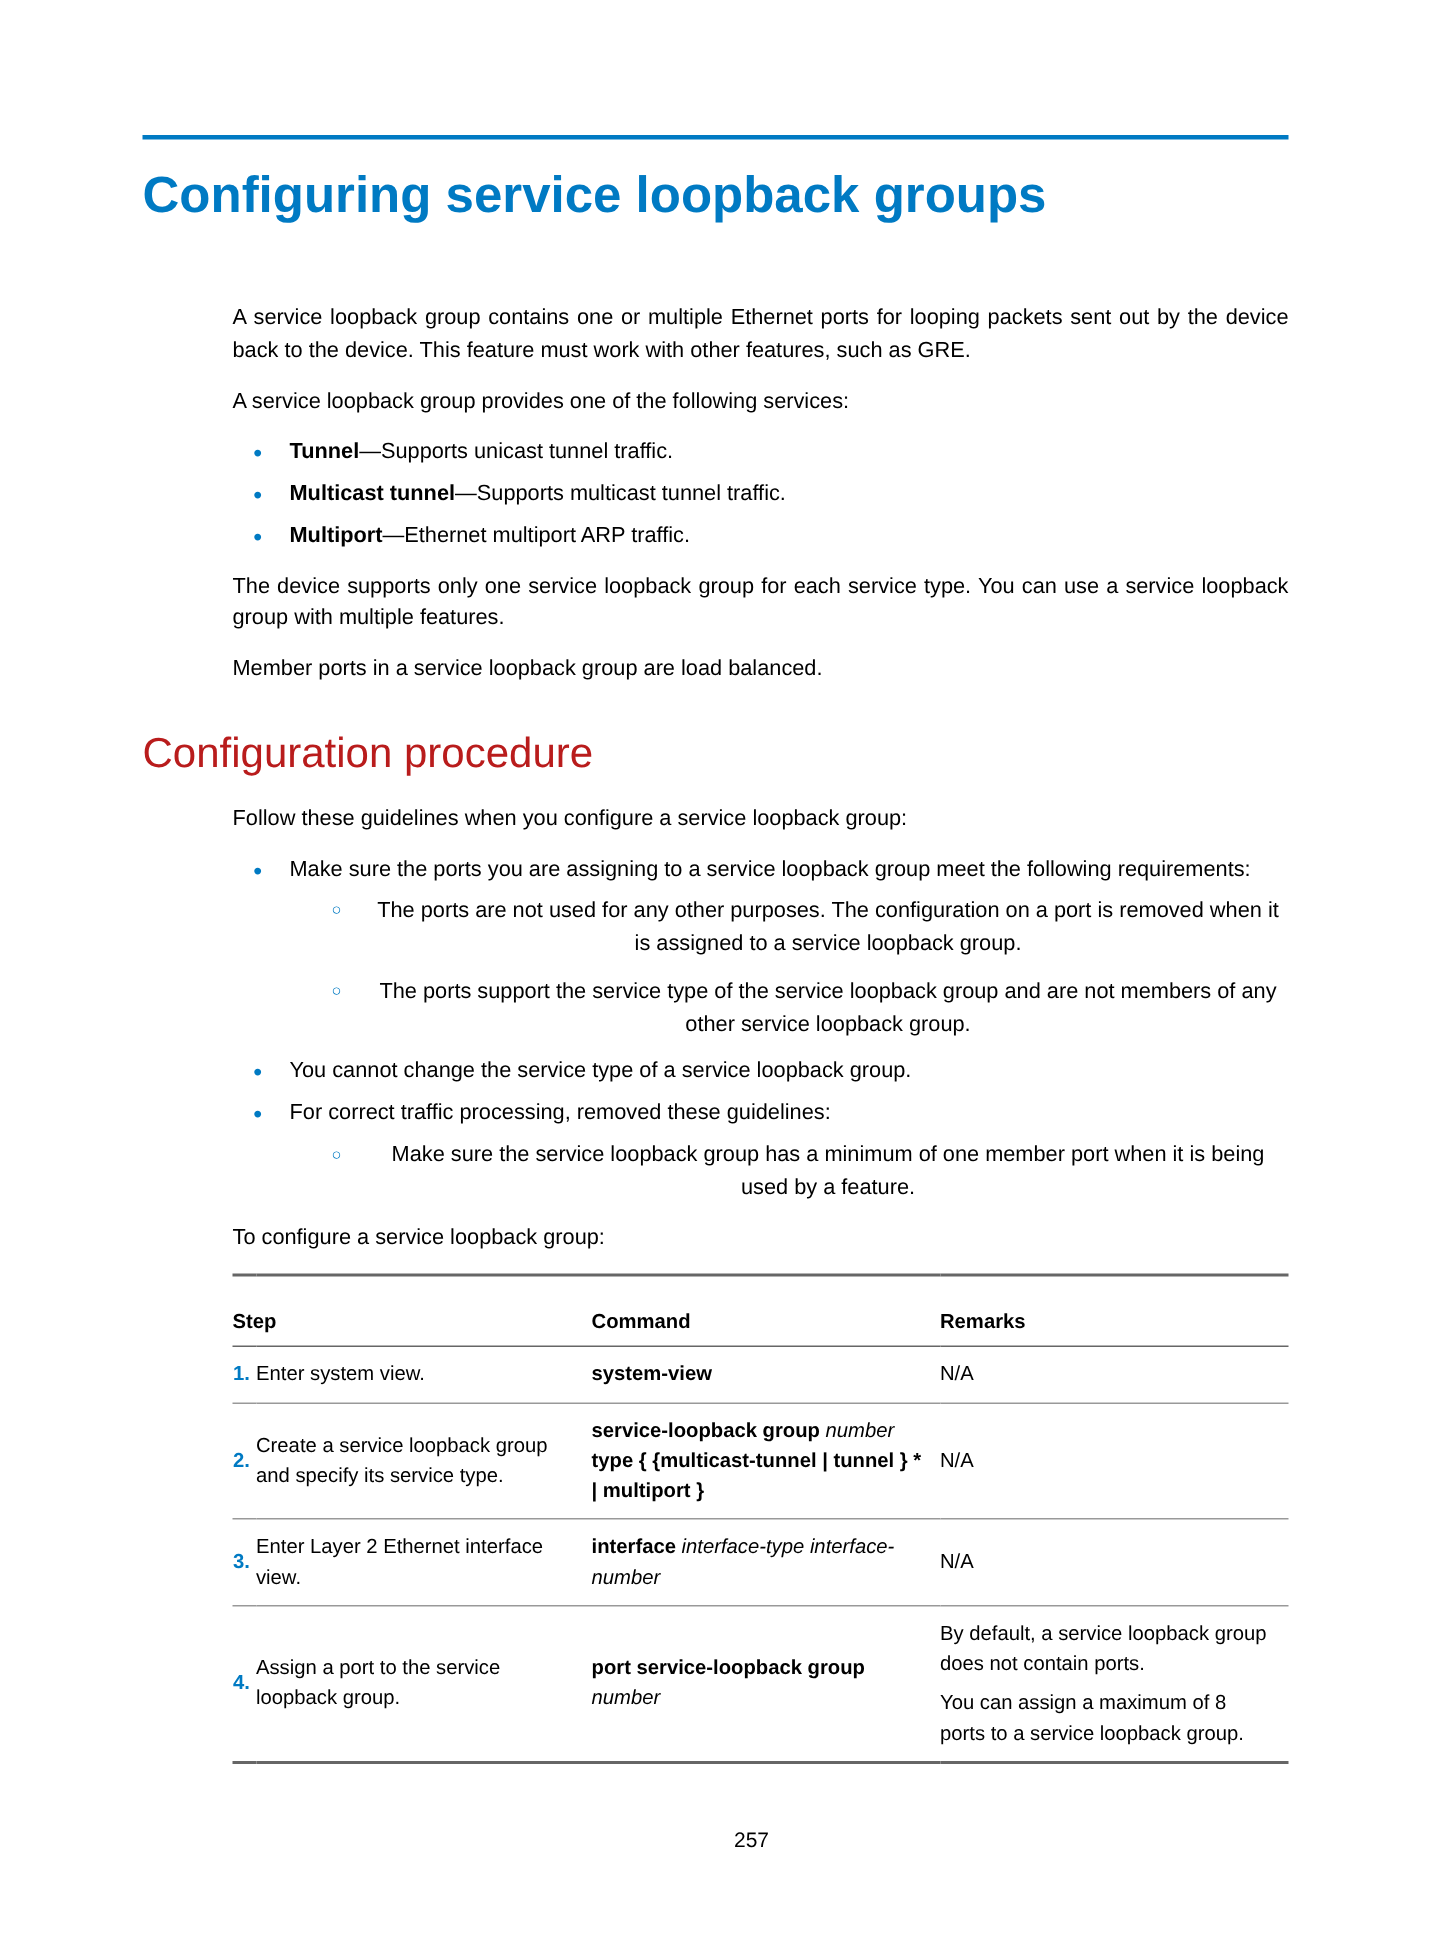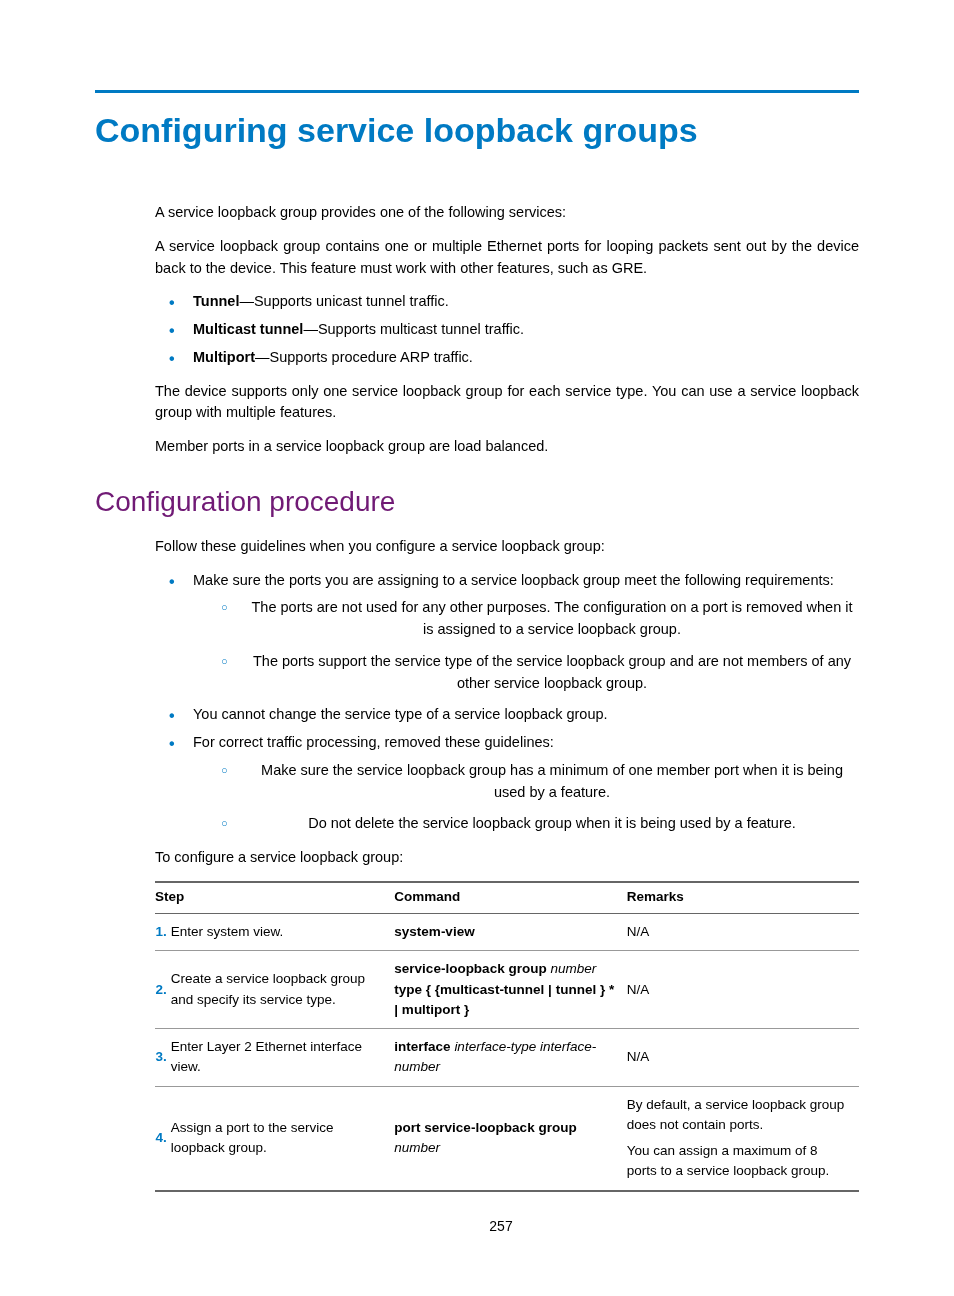--- a/index.html
+++ b/index.html
@@ -69,34 +69,34 @@
     content: "○";
     position: absolute;
     left: 0;
     color: #007ac3;
     font-size: 11px;
     top: 2px;
   }
   h2.section-title {
     font-size: 28px;
     font-weight: normal;
-    color: #701a75;
+    color: #b91c1c;
     margin: 28px 0 18px 0;
   }
   .bold { font-weight: bold; }
   .italic { font-style: italic; }
   table.cmdtable {
     width: 100%;
     border-collapse: collapse;
     margin-top: 10px;
     font-size: 13.5px;
   }
   table.cmdtable th {
     text-align: left;
-    padding: 4px 8px 6px 0;
+    padding: 20px 8px 6px 0;
     border-top: 2px solid #666;
     border-bottom: 1.5px solid #666;
     font-weight: bold;
   }
   table.cmdtable td {
     vertical-align: middle;
     padding: 8px 8px 8px 0;
     border-bottom: 1px solid #999;
   }
   table.cmdtable tr:last-child td {
@@ -126,27 +126,27 @@
   }
 </style>
 </head>
 <body>
 
 <div class="page">
   <div class="top-rule"></div>
   <h1 class="main-title">Configuring service loopback groups</h1>
 
   <div class="body-content">
+    <p>A service loopback group contains one or multiple Ethernet ports for looping packets sent out by the device back to the device. This feature must work with other features, such as GRE.</p>
     <p>A service loopback group provides one of the following services:</p>
-    <p>A service loopback group contains one or multiple Ethernet ports for looping packets sent out by the device back to the device. This feature must work with other features, such as GRE.</p>
 
     <ul class="bullet">
       <li><span class="bold">Tunnel</span><span>—Supports unicast tunnel traffic.</span></li>
       <li><span class="bold">Multicast tunnel</span><span>—Supports multicast tunnel traffic.</span></li>
-      <li><span class="bold">Multiport</span><span>—Supports procedure ARP traffic.</span></li>
+      <li><span class="bold">Multiport</span><span>—Ethernet multiport ARP traffic.</span></li>
     </ul>
 
     <p>The device supports only one service loopback group for each service type. You can use a service loopback group with multiple features.</p>
     <p>Member ports in a service loopback group are load balanced.</p>
   </div>
 
   <h2 class="section-title">Configuration procedure</h2>
 
   <div class="body-content">
     <p>Follow these guidelines when you configure a service loopback group:</p>
@@ -157,21 +157,20 @@
         <ul class="circle">
           <li>The ports are not used for any other purposes. The configuration on a port is removed when it is assigned to a service loopback group.</li>
           <li>The ports support the service type of the service loopback group and are not members of any other service loopback group.</li>
         </ul>
       </li>
       <li>You cannot change the service type of a service loopback group.</li>
       <li>
         <span>For correct traffic processing, removed these guidelines:</span>
         <ul class="circle">
           <li>Make sure the service loopback group has a minimum of one member port when it is being used by a feature.</li>
-          <li>Do not delete the service loopback group when it is being used by a feature.</li>
         </ul>
       </li>
     </ul>
 
     <p>To configure a service loopback group:</p>
 
     <table class="cmdtable">
       <thead>
         <tr>
           <th colspan="2" class="col-step">Step</th>

